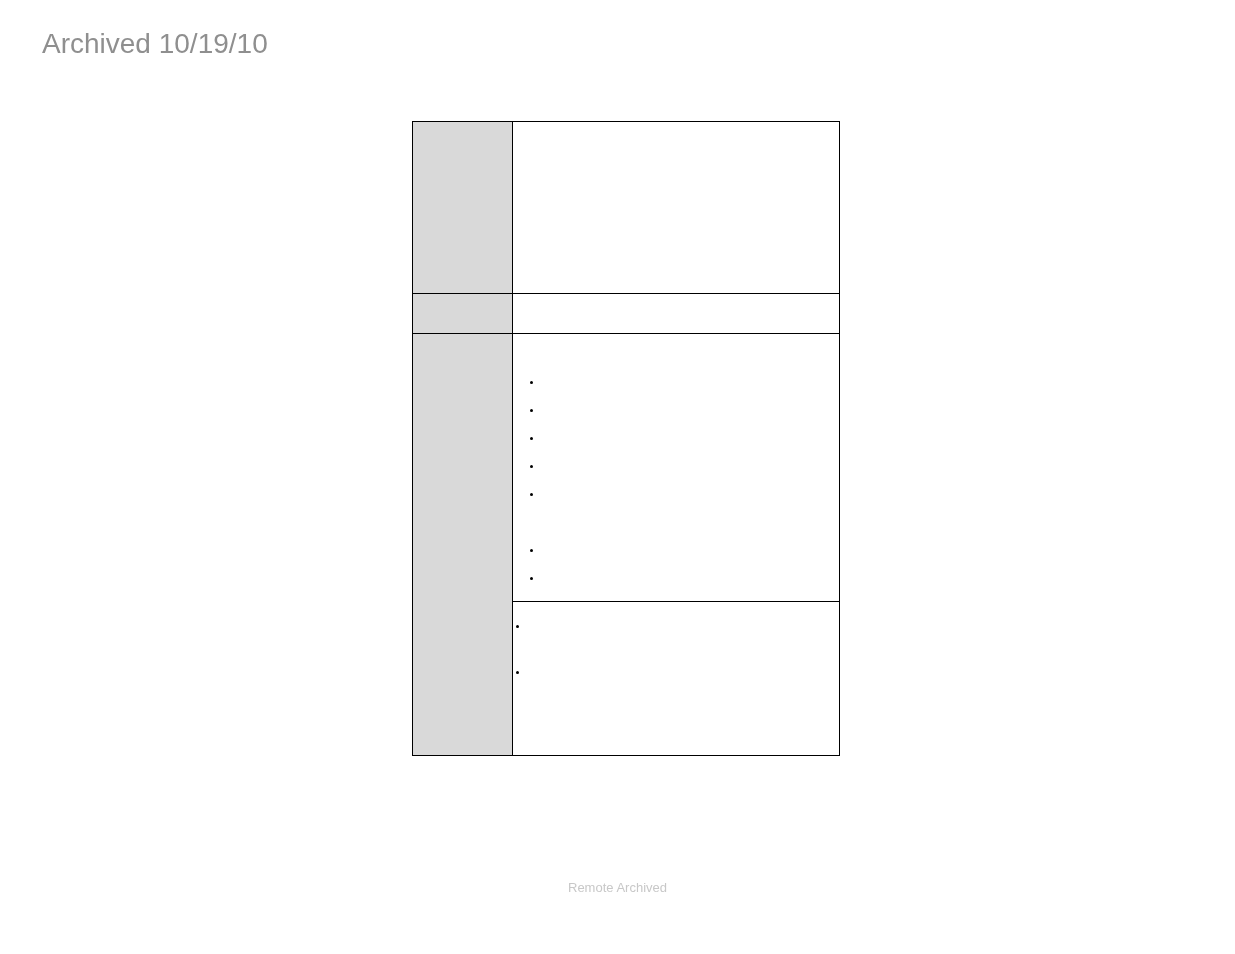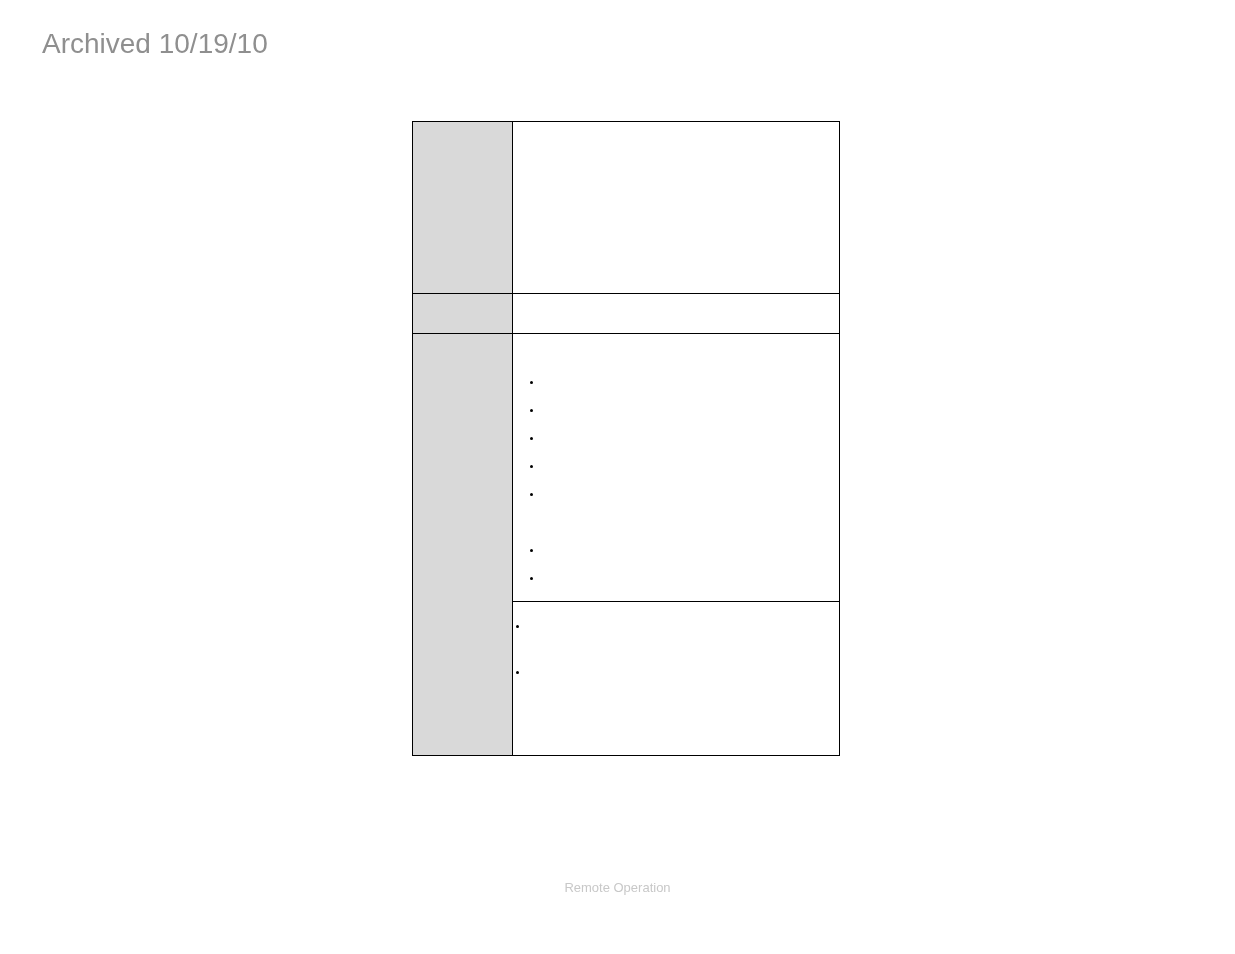--- a/index.html
+++ b/index.html
@@ -129,13 +129,13 @@
           <ul class="bullets bullets-b">
             <li></li>
             <li></li>
           </ul>
         </td>
       </tr>
     </tbody>
   </table>
 </div>
 
-<div class="footer-label">Remote Operation</div>
+<div class="footer-label">Remote Archived</div>
 
 </body></html>

